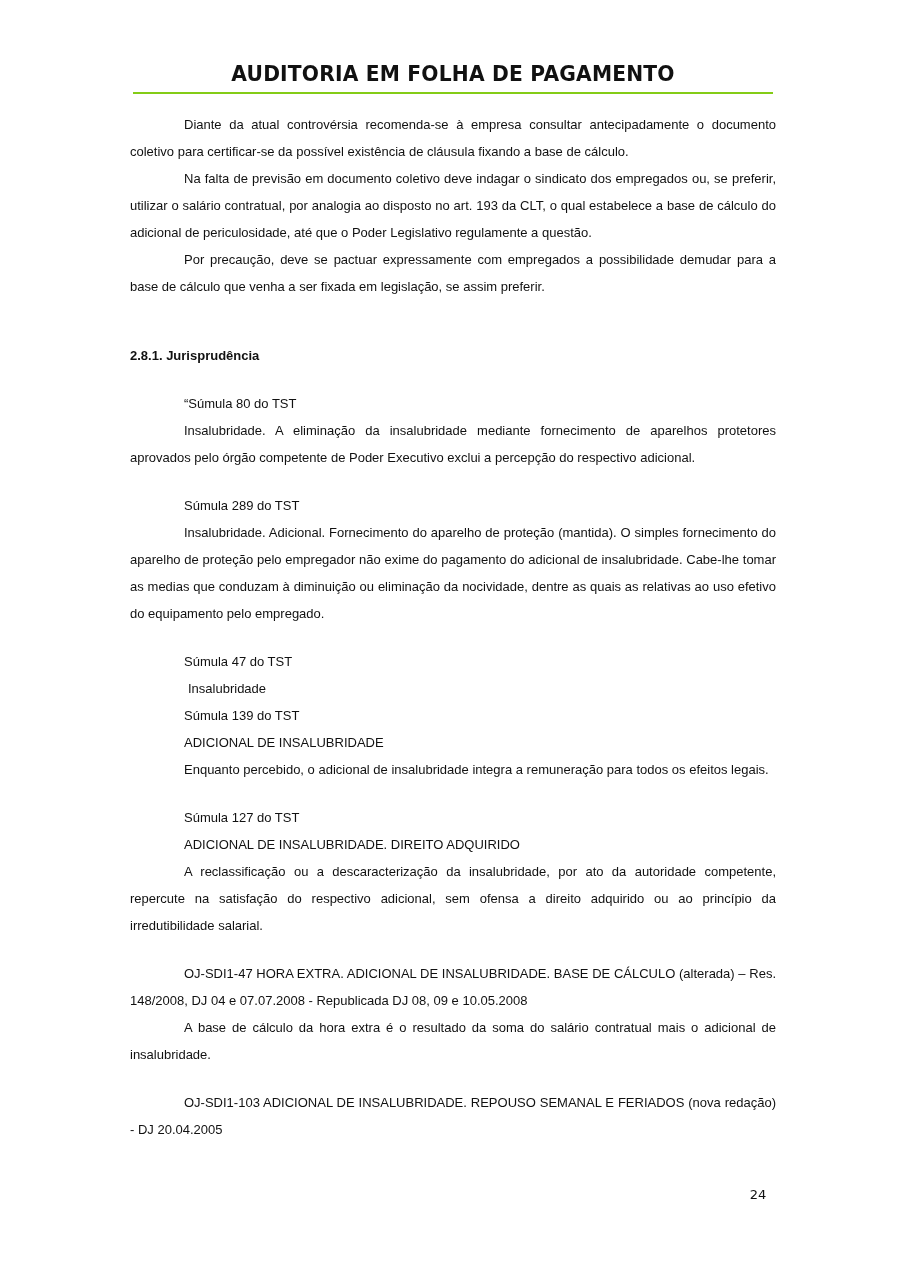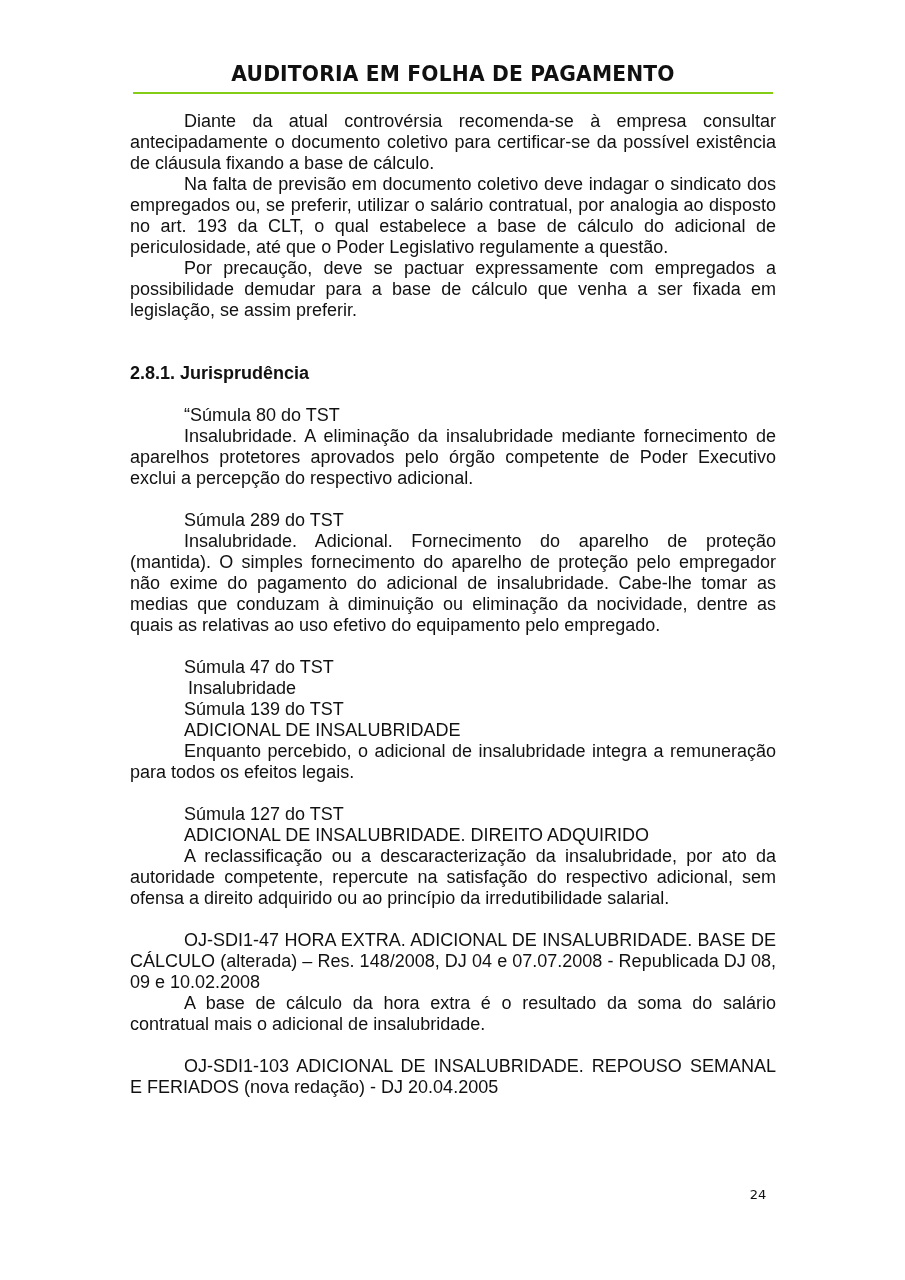--- a/index.html
+++ b/index.html
@@ -16,22 +16,22 @@
       font-weight: bold;
       font-size: 22px;
       letter-spacing: 0.2px;
       line-height: 32px;
       transform: scaleX(0.92);
       transform-origin: center;
     }
     .content {
       position: absolute; left: 130px; top: 111px; width: 646px;
       font-family: "Liberation Sans", sans-serif;
-      font-size: 18px;
-      line-height: 21px;
+      font-size: 13px;
+      line-height: 27px;
     }
     .content p { margin: 0; text-align: justify; }
     .indent { text-indent: 54px; }
     .italic { }
     .gap { height: 21px; }
     .gap-lg { height: 42px; }
     .section-title {
       text-align: left; font-weight: bold; margin: 0;
     }
     .sub-extra { padding-left: 58px; }
@@ -80,21 +80,21 @@
     <p class="indent italic">Enquanto percebido, o adicional de insalubridade integra a remuneração para todos os efeitos legais.</p>
 
     <div class="gap"></div>
 
     <p class="indent italic">Súmula 127 do TST</p>
     <p class="indent italic">ADICIONAL DE INSALUBRIDADE. DIREITO ADQUIRIDO</p>
     <p class="indent italic">A reclassificação ou a descaracterização da insalubridade, por ato da autoridade competente, repercute na satisfação do respectivo adicional, sem ofensa a direito adquirido ou ao princípio da irredutibilidade salarial.</p>
 
     <div class="gap"></div>
 
-    <p class="indent italic">OJ-SDI1-47 HORA EXTRA. ADICIONAL DE INSALUBRIDADE. BASE DE CÁLCULO (alterada) – Res. 148/2008, DJ 04 e 07.07.2008 - Republicada DJ 08, 09 e 10.02.2008</p>
+    <p class="indent italic">OJ-SDI1-47 HORA EXTRA. ADICIONAL DE INSALUBRIDADE. BASE DE CÁLCULO (alterada) – Res. 148/2008, DJ 04 e 07.07.2008 - Republicada DJ 08, 09 e 10.05.2008</p>
     <p class="indent italic">A base de cálculo da hora extra é o resultado da soma do salário contratual mais o adicional de insalubridade.</p>
 
     <div class="gap"></div>
 
     <p class="indent italic">OJ-SDI1-103 ADICIONAL DE INSALUBRIDADE. REPOUSO SEMANAL E FERIADOS (nova redação) - DJ 20.04.2005</p>
   </div>
 
   <div class="page-number">24</div>
 </div>
 

